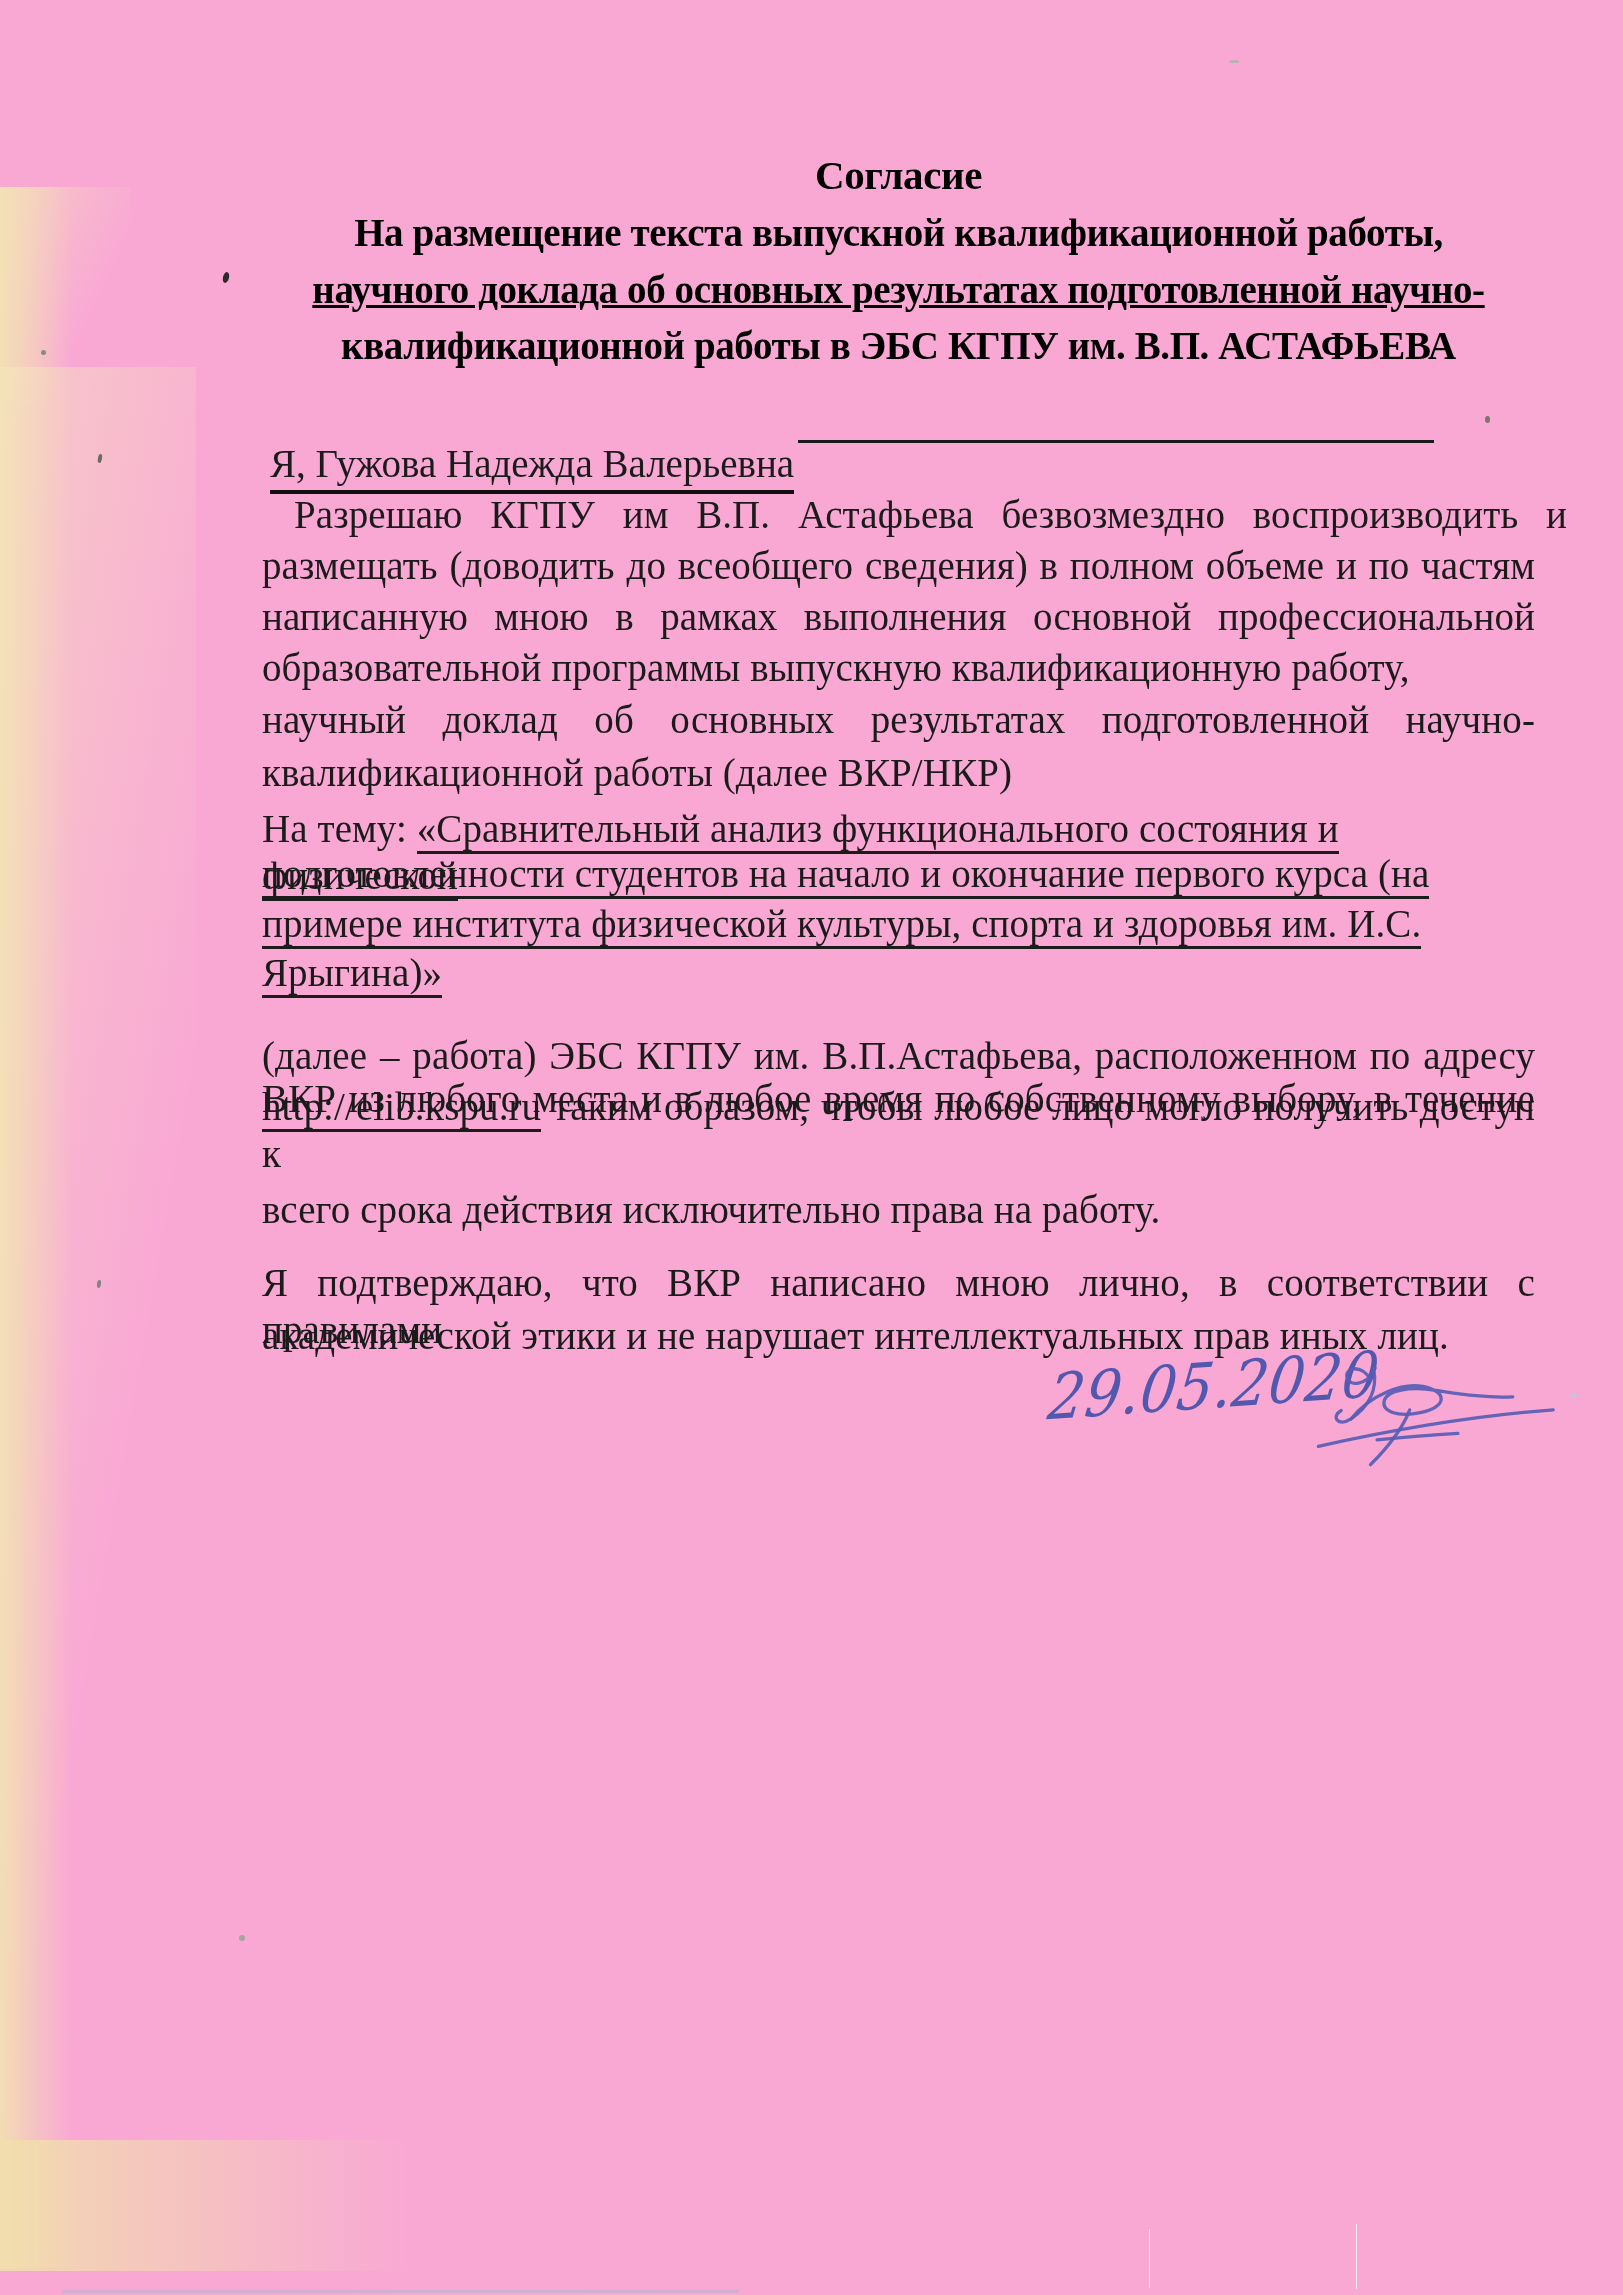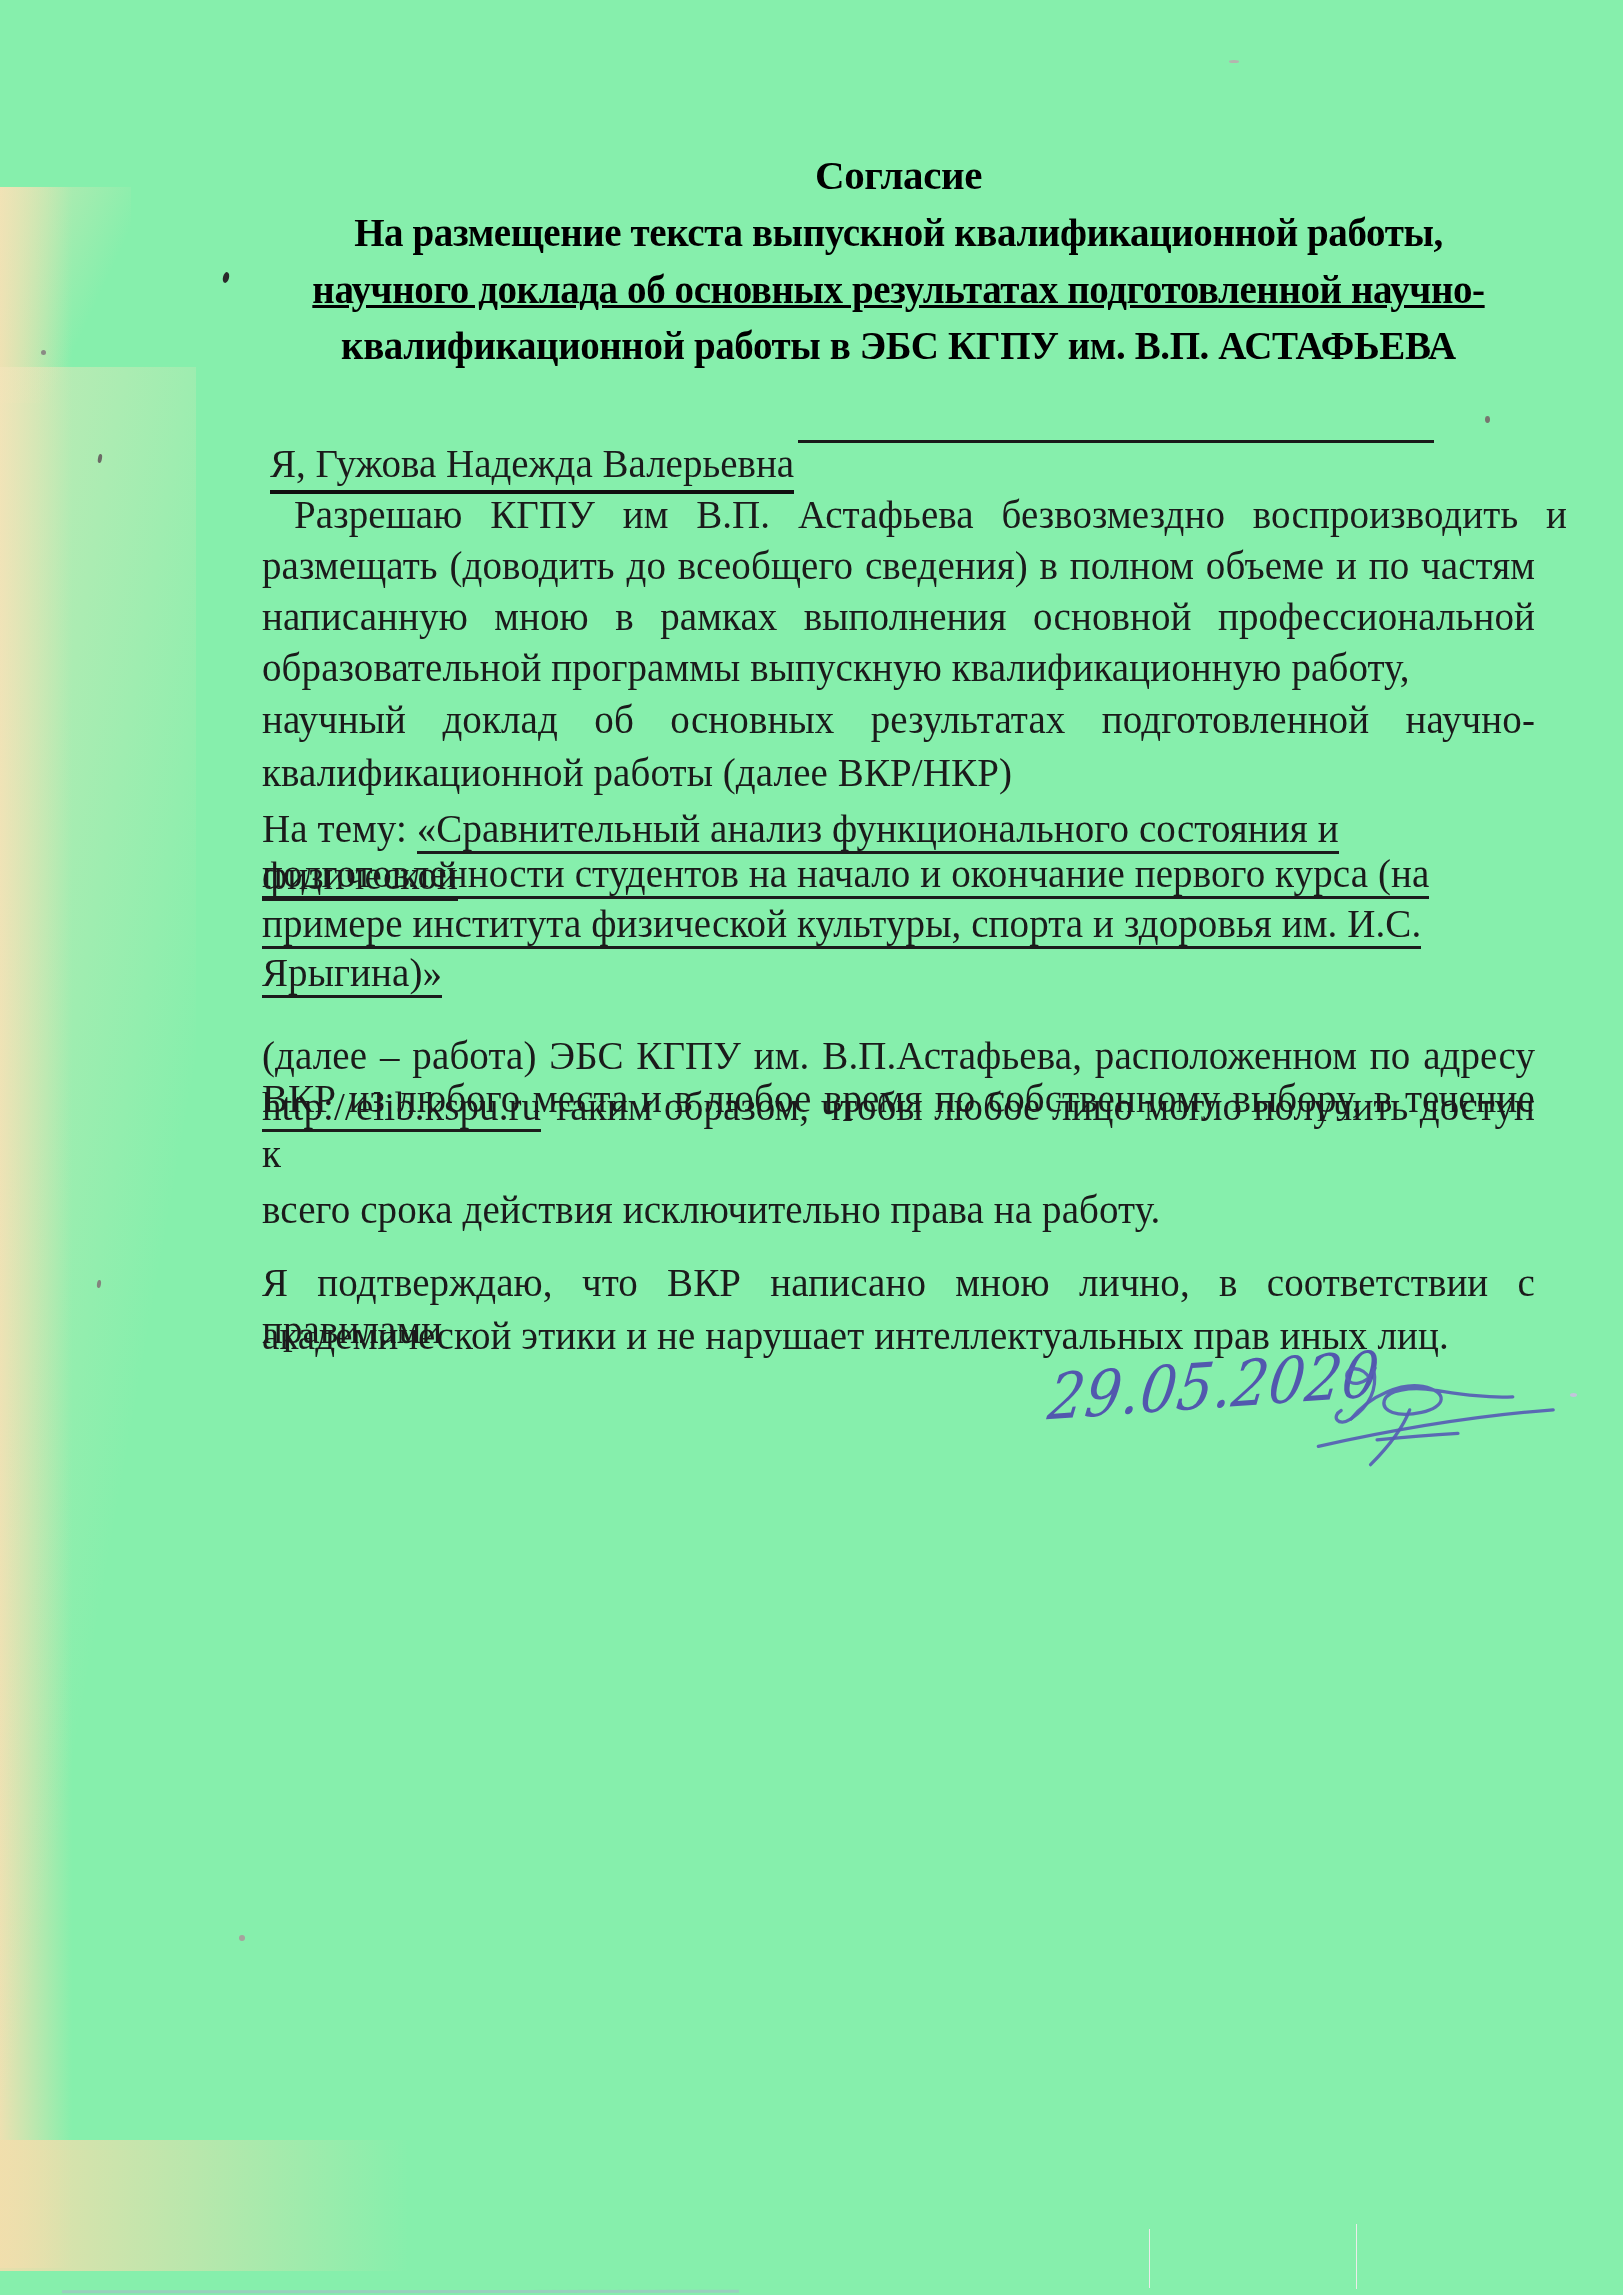--- a/index.html
+++ b/index.html
@@ -1,19 +1,19 @@
 <!DOCTYPE html>
 <html lang="ru" style="font-size:10.5px"><head>
 <meta charset="utf-8">
 <style>
   html,body{margin:0;padding:0;background:#d9d9d9;}
   .page{
     position:relative;
     width:1623px;height:2295px;
-    background:#86efac;
+    background:#f9a8d4;
     overflow:hidden;
     font-family:"Liberation Serif","DejaVu Serif",serif;
     color:#1b1b1b;
   }
   
   .tint{position:absolute;pointer-events:none;}
   .tint-left{
     left:0;top:187px;width:72px;height:2081px;
     background:linear-gradient(to right, rgba(242,224,178,.95), rgba(242,224,178,0));
   }

